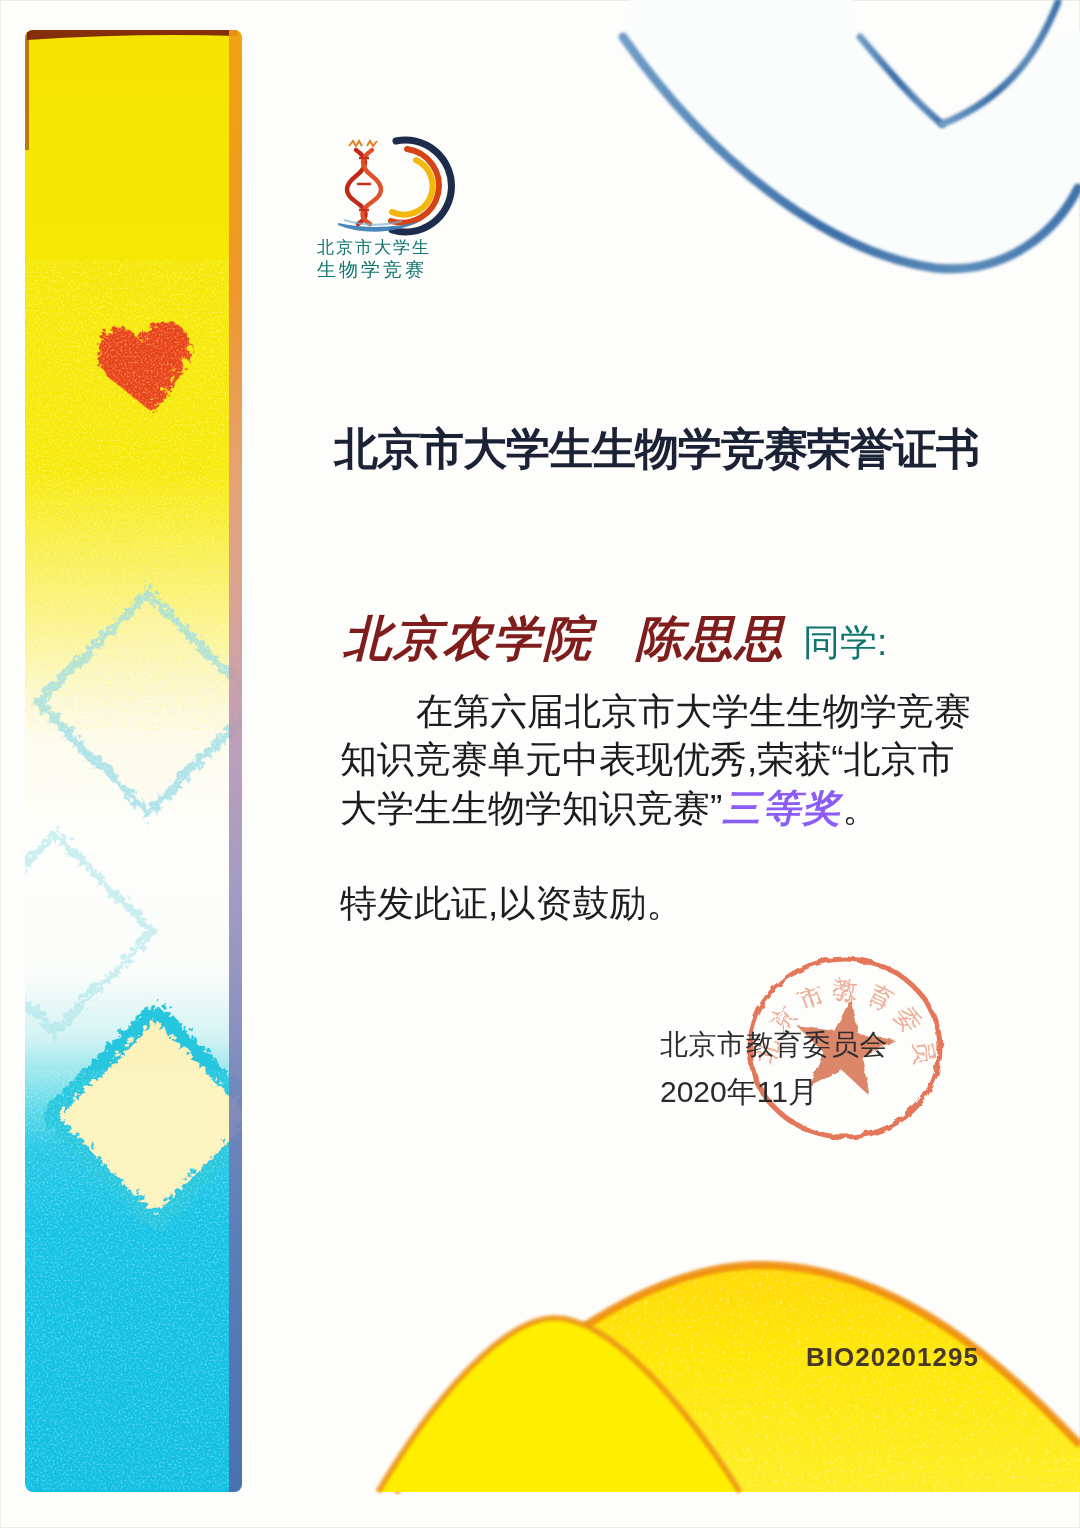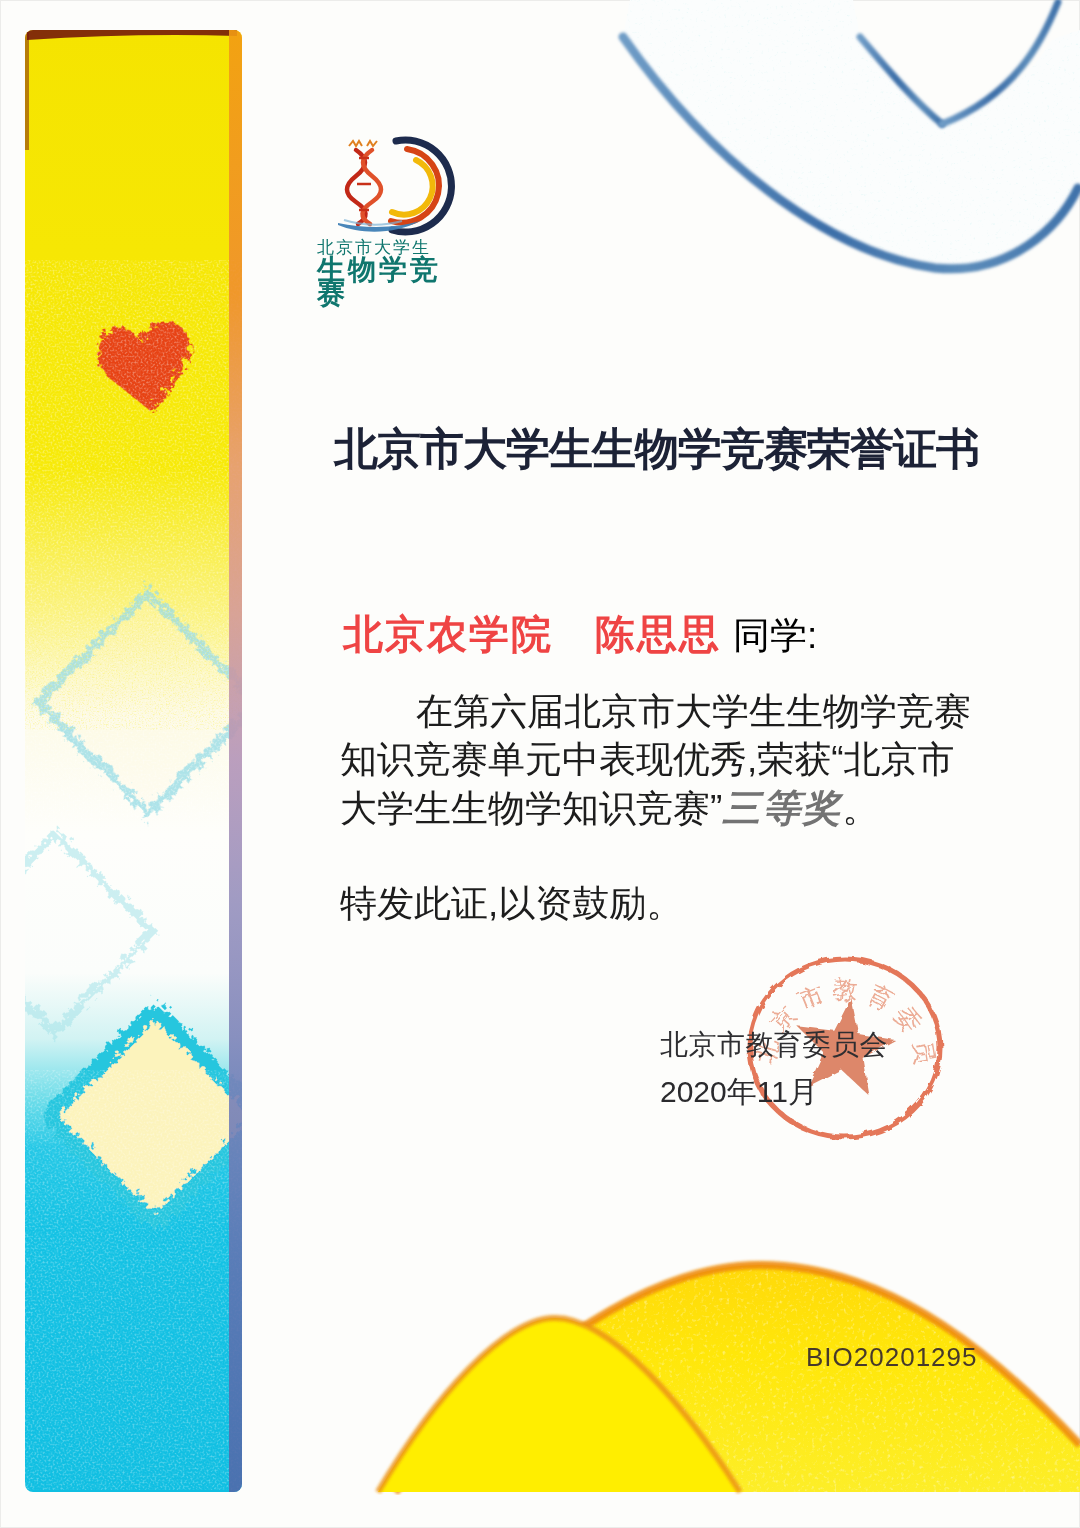--- a/index.html
+++ b/index.html
@@ -8,42 +8,42 @@
     width:1080px;height:1528px;
     background:#fdfdfb;
     overflow:hidden;
     font-family:"Liberation Sans", sans-serif;
     box-shadow:inset 0 0 0 1px #ececea;
   }
   .abs{position:absolute;}
   
   .logo-text{left:317px;top:238px;width:150px;color:#0f766e;}
   .logo-text .l1{font-size:17px;letter-spacing:2px;line-height:20px;}
-  .logo-text .l2{font-size:28px;font-weight:700;letter-spacing:3px;line-height:24px;}
+  .logo-text .l2{font-size:19px;font-weight:400;letter-spacing:3px;line-height:24px;}
   
   .title{
     left:334px;top:420px;
     font-size:44px;font-weight:900;letter-spacing:-1px;
     color:#1c2236;white-space:nowrap;
   }
   
   .salutation{left:343px;top:607px;white-space:nowrap;color:#151515;}
-  .handwriting{font-weight:700;font-size:40px;letter-spacing:2px;color:#ef4444;}
+  .handwriting{font-style:italic;font-weight:700;font-size:48px;letter-spacing:2px;color:#7f1d1d;}
   .salutation .school{margin-right:42px;}
-  .salutation .suffix{font-size:37px;font-weight:400;margin-left:12px;color:#000000;}
+  .salutation .suffix{font-size:37px;font-weight:400;margin-left:18px;color:#0f766e;}
   
   .bodytext{left:340px;top:688px;width:660px;color:#1d1d1d;font-size:37px;line-height:48px;}
   .bodytext .indent{padding-left:76px;}
-  .bodytext .award{font-style:italic;font-weight:700;font-size:38px;letter-spacing:2px;color:#737373;}
+  .bodytext .award{font-style:italic;font-weight:700;font-size:38px;letter-spacing:2px;color:#8b5cf6;}
   .closing{left:340px;top:879px;font-size:37px;color:#1d1d1d;white-space:nowrap;}
   
   .issuer{left:660px;top:1026px;width:370px;text-align:left;font-size:28px;color:#2e2e31;letter-spacing:0.5px;}
   .issue-date{left:660px;top:1072px;width:360px;font-size:30px;color:#2a2a2d;}
   
-  .serial{left:806px;top:1342px;font-size:26px;color:#46392b;letter-spacing:1px;}
+  .serial{left:806px;top:1342px;font-size:26px;color:#46392b;letter-spacing:1px;font-weight:bold;}
 </style>
 </head>
 <body>
 
 <div class="page">
 
   <svg class="abs" style="left:25px;top:30px;" width="217" height="1462" viewBox="0 0 217 1462" aria-hidden="true">
     <defs>
       <linearGradient id="gStrip" x1="0" y1="0" x2="0" y2="1">
         <stop offset="0" stop-color="#f5e400"></stop>

